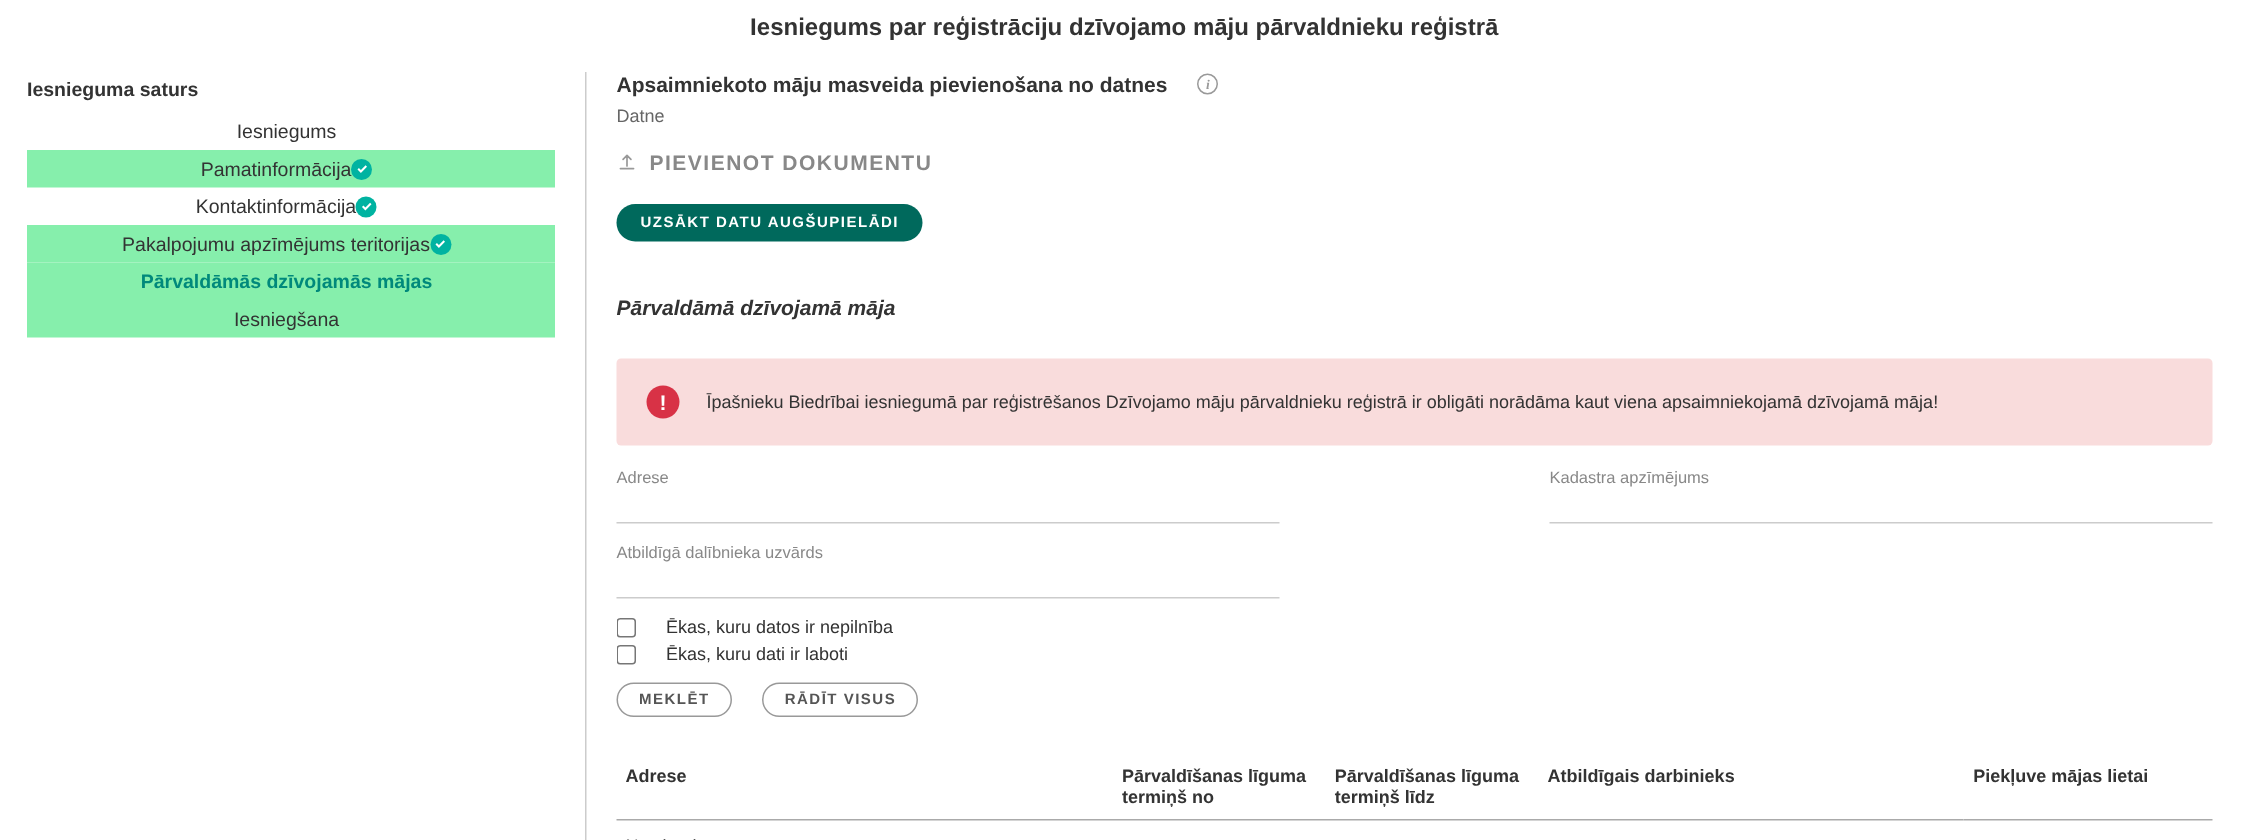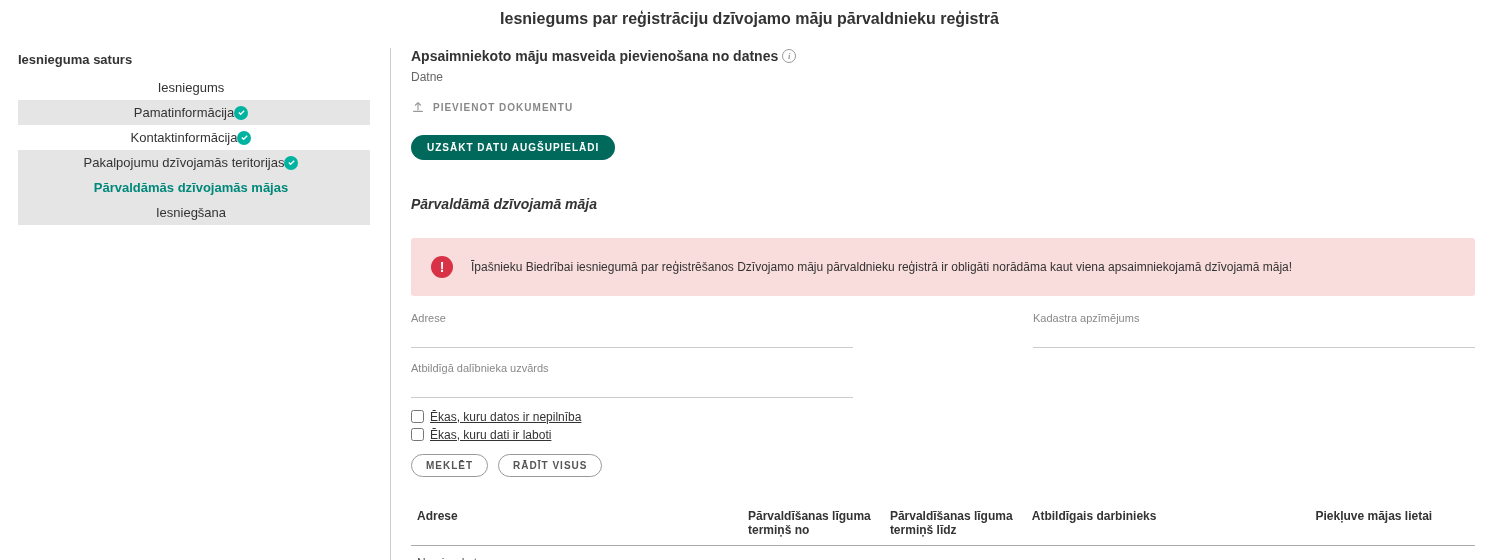--- a/index.html
+++ b/index.html
@@ -3,42 +3,42 @@
   <meta charset="utf-8">
   <style>
     * { margin: 0; padding: 0; box-sizing: border-box; }
     body { font-family: Arial, Helvetica, sans-serif; font-size: 13px; color: #333; background: #fff; }
     .page { width: 1499px; padding: 10px 18px 0 18px; }
     .page-title { font-size: 16px; font-weight: bold; color: #333; margin-bottom: 20px; text-align: center; }
     .layout { display: flex; gap: 20px; }
     .sidebar { width: 352px; flex-shrink: 0; }
     .sidebar-title { font-size: 13px; font-weight: bold; color: #333; padding: 4px 0 8px 0; }
     .sidebar-item { display: flex; justify-content: center; align-items: center; padding: 5px 6px 5px 0; font-size: 13px; color: #333; cursor: pointer; }
-    .sidebar-item.alt { background: #e5e5e5; }
+    .sidebar-item.alt { background: #86efac; }
     .sidebar-item.active { color: #00897b; font-weight: bold; }
     .check-icon { width: 14px; height: 14px; background: #00b3a1; border-radius: 50%; display: inline-flex; align-items: center; justify-content: center; }
     .check-icon svg { width: 9px; height: 9px; display: block; }
     .main { flex: 1; border-left: 1px solid #ccc; padding-left: 20px; padding-right: 6px; }
-    .section-title { font-size: 14px; font-weight: bold; color: #333; display: flex; align-items: center; gap: 4px; }
+    .section-title { font-size: 14px; font-weight: bold; color: #333; display: flex; align-items: center; gap: 20px; }
     .info-icon { width: 14px; height: 14px; border: 1px solid #999; border-radius: 50%; display: inline-flex; align-items: center; justify-content: center; font-size: 9px; color: #999; font-style: italic; font-family: Georgia, serif; }
     .field-label { font-size: 12px; color: #666; margin-top: 6px; }
-    .attach-btn { display: inline-flex; align-items: center; gap: 8px; margin-top: 16px; font-size: 10px; letter-spacing: 1px; color: #888; cursor: pointer; font-weight: bold; }
+    .attach-btn { display: inline-flex; align-items: center; gap: 8px; margin-top: 16px; font-size: 14px; letter-spacing: 1px; color: #888; cursor: pointer; font-weight: bold; }
     .upload-icon svg { width: 14px; height: 14px; display: block; }
     .btn-primary { display: inline-block; background: #00695c; color: #fff; font-size: 10px; font-weight: bold; letter-spacing: 1px; padding: 7px 16px; border-radius: 14px; border: none; cursor: pointer; margin-top: 18px; }
     .section-title-2 { font-size: 14px; font-weight: bold; color: #333; margin-top: 36px; margin-bottom: 26px; font-style: italic; }
     .alert-box { background: #f9dcdc; border-radius: 3px; padding: 18px 20px; display: flex; align-items: center; gap: 18px; margin-bottom: 16px; }
     .alert-icon { width: 22px; height: 22px; background: #d83246; border-radius: 50%; display: inline-flex; align-items: center; justify-content: center; color: #fff; font-weight: bold; font-size: 14px; flex-shrink: 0; }
     .alert-text { font-size: 12px; color: #333; }
     .form-grid { display: grid; grid-template-columns: 1fr 1fr; column-gap: 180px; row-gap: 14px; margin-top: 4px; }
     .form-field-label { font-size: 11px; color: #888; margin-bottom: 2px; display: block; }
     .form-input { width: 100%; border: none; border-bottom: 1px solid #ccc; padding: 3px 0; font-size: 13px; background: transparent; outline: none; }
-    .checkbox-row { display: flex; align-items: flex-start; gap: 6px; font-size: 12px; color: #333; margin-top: 4px; text-decoration: underline; }
+    .checkbox-row { display: flex; align-items: flex-end; gap: 20px; font-size: 12px; color: #333; margin-top: 4px; }
     .checkbox-row input { width: 13px; height: 13px; }
     .checkbox-group { margin-top: 12px; }
-    .button-row { display: flex; gap: 10px; margin-top: 12px; align-items: center; }
+    .button-row { display: flex; gap: 20px; margin-top: 12px; align-items: center; }
     .btn-outline { display: inline-block; background: #fff; color: #555; font-size: 10px; font-weight: bold; letter-spacing: 1px; padding: 5px 14px; border-radius: 14px; border: 1px solid #999; cursor: pointer; }
     .table { width: 100%; margin-top: 24px; border-collapse: collapse; }
     .table th { text-align: left; font-size: 12px; font-weight: bold; color: #333; padding: 8px 6px; border-bottom: 1px solid #aaa; vertical-align: top; }
     .table td { font-size: 12px; color: #555; padding: 10px 6px; }
   </style>
 </head>
 <body>
 
 <div class="page">
   <h1 class="page-title">Iesniegums par reģistrāciju dzīvojamo māju pārvaldnieku reģistrā</h1>
@@ -61,21 +61,21 @@
       </div>
       <div class="sidebar-item">
         <span>Kontaktinformācija</span>
         <span class="check-icon">
             <svg viewBox="0 0 10 10">
               <path d="M2 5 L4 7 L8 3" stroke="#fff" stroke-width="1.5" fill="none"></path>
             </svg>
           </span>
       </div>
       <div class="sidebar-item alt">
-        <span>Pakalpojumu dzīvojamās teritorijas</span>
+        <span>Pakalpojumu apzīmējums teritorijas</span>
         <span class="check-icon">
             <svg viewBox="0 0 10 10">
               <path d="M2 5 L4 7 L8 3" stroke="#fff" stroke-width="1.5" fill="none"></path>
             </svg>
           </span>
       </div>
       <div class="sidebar-item alt active">
         <span>Pārvaldāmās dzīvojamās mājas</span>
       </div>
       <div class="sidebar-item alt">

